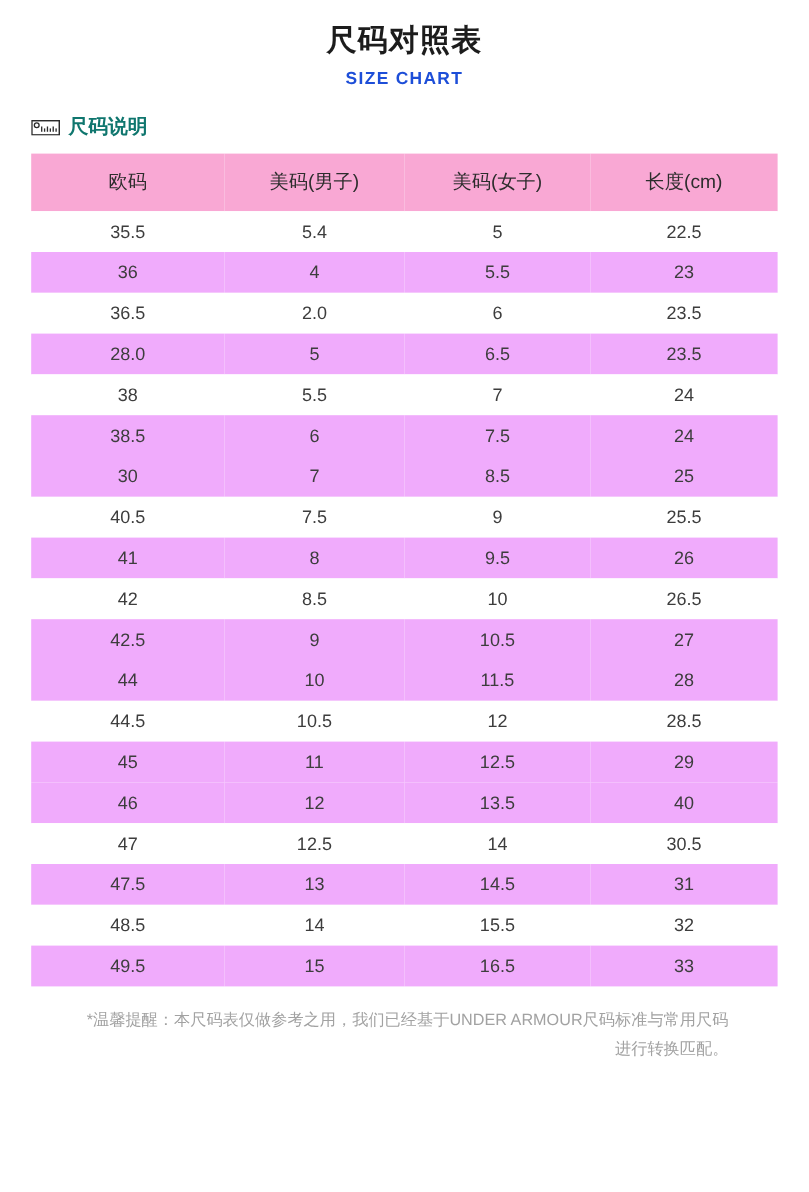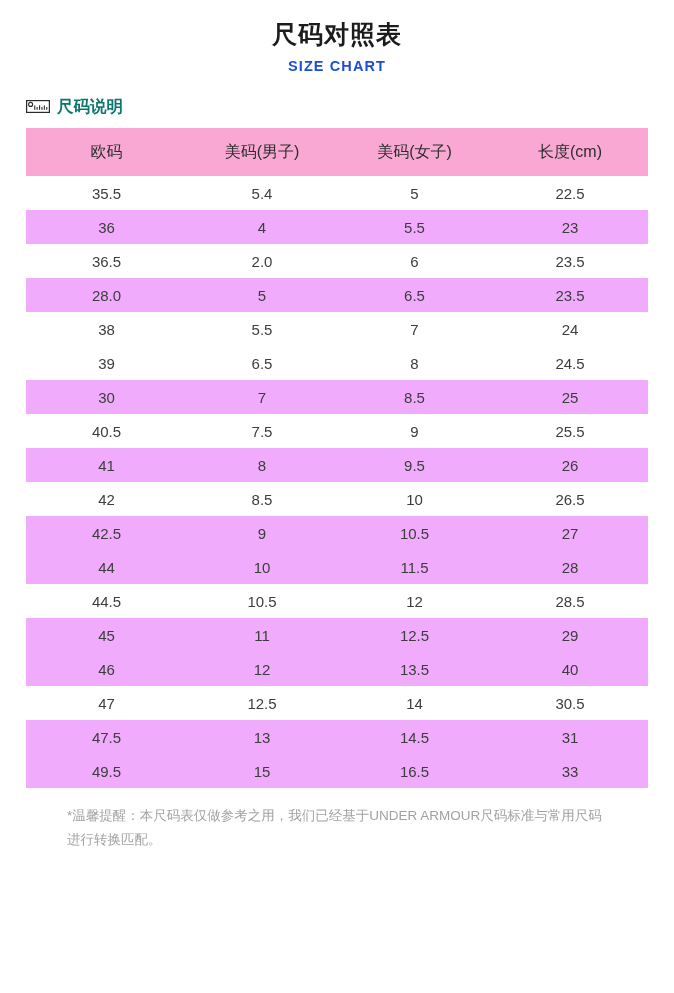--- a/index.html
+++ b/index.html
@@ -97,21 +97,21 @@
     background: #ffffff;
   }
   .size-table tbody tr.alt td {
     background: #f0abfc;
   }
 
   
   .footer-note {
     margin: 16px auto 0 auto;
     width: 540px;
-    text-align: left;
+    text-align: right;
     font-size: 13.5px;
     line-height: 24px;
     color: #a2a2a2;
   }
 </style>
 </head>
 <body>
 
 <div class="page">
 
@@ -173,25 +173,25 @@
           <td>5</td>
           <td>6.5</td>
           <td>23.5</td>
         </tr>
         <tr>
           <td>38</td>
           <td>5.5</td>
           <td>7</td>
           <td>24</td>
         </tr>
-        <tr>
-          <td>39</td>
-          <td>6.5</td>
-          <td>8</td>
-          <td>24.5</td>
+        <tr class="alt">
+          <td>38.5</td>
+          <td>6</td>
+          <td>7.5</td>
+          <td>24</td>
         </tr>
         <tr class="alt">
           <td>30</td>
           <td>7</td>
           <td>8.5</td>
           <td>25</td>
         </tr>
         <tr>
           <td>40.5</td>
           <td>7.5</td>
@@ -245,20 +245,26 @@
           <td>12.5</td>
           <td>14</td>
           <td>30.5</td>
         </tr>
         <tr class="alt">
           <td>47.5</td>
           <td>13</td>
           <td>14.5</td>
           <td>31</td>
         </tr>
+        <tr>
+          <td>48.5</td>
+          <td>14</td>
+          <td>15.5</td>
+          <td>32</td>
+        </tr>
         <tr class="alt">
           <td>49.5</td>
           <td>15</td>
           <td>16.5</td>
           <td>33</td>
         </tr>
       </tbody>
   </table>
 
   <div class="footer-note">*温馨提醒：本尺码表仅做参考之用，我们已经基于UNDER ARMOUR尺码标准与常用尺码进行转换匹配。</div>

